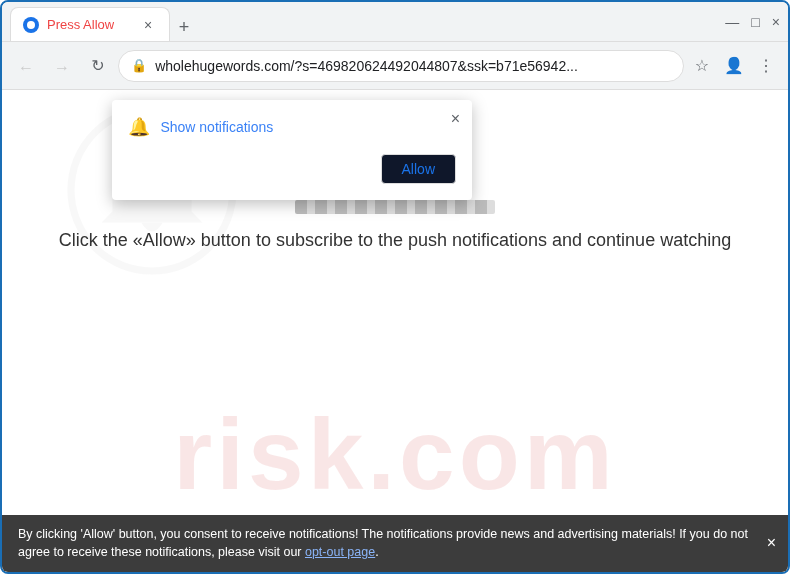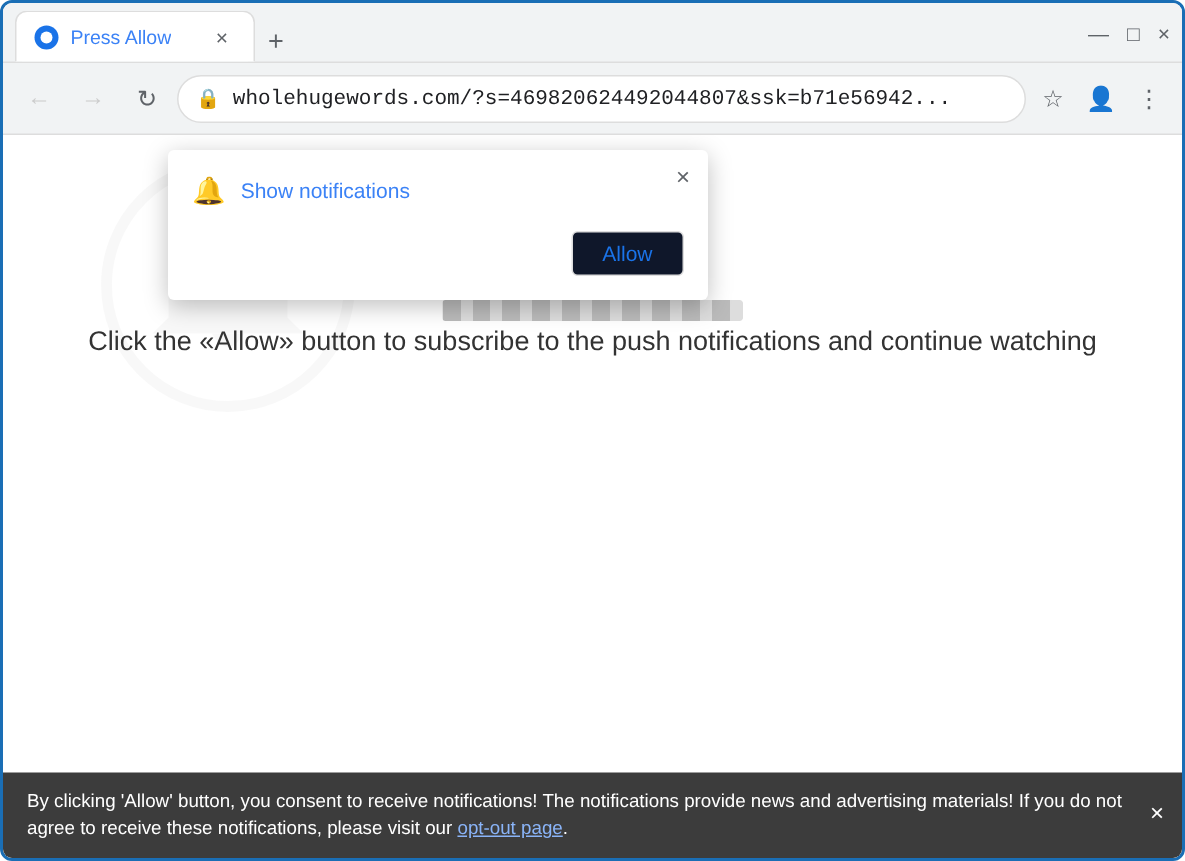--- a/index.html
+++ b/index.html
@@ -65,21 +65,21 @@
     }
     .tab-favicon::after {
       content: '';
       width: 8px;
       height: 8px;
       background: #fff;
       border-radius: 50%;
     }
     .tab-title {
       font-size: 13px;
-      color: #3b82f6;
+      color: #ef4444;
       white-space: nowrap;
       overflow: hidden;
       text-overflow: ellipsis;
     }
     .tab-close {
       margin-left: auto;
       width: 18px;
       height: 18px;
       border-radius: 50%;
       display: flex;
@@ -147,21 +147,20 @@
       gap: 8px;
     }
     .lock-icon {
       font-size: 13px;
       color: #5f6368;
     }
     .address-text {
       font-size: 14px;
       color: #202124;
       flex: 1;
-      font-family: Liberation Mono, monospace;
     }
     .star-icon, .account-icon, .menu-icon {
       width: 28px;
       height: 28px;
       display: flex;
       align-items: center;
       justify-content: center;
       font-size: 16px;
       color: #5f6368;
       cursor: pointer;
@@ -216,21 +215,21 @@
         #bbb 12px,
         #ddd 12px,
         #ddd 20px
       );
       border-radius: 2px;
     }
 
     
     .page-text {
       position: absolute;
-      top: 124px;
+      top: 137px;
       left: 0;
       right: 0;
       text-align: center;
       font-size: 18px;
       color: #333;
       padding: 0 40px;
       line-height: 1.5;
     }
 
     
@@ -365,20 +364,21 @@
   <div class="page-content">
 
     <div class="watermark-bell">
       <svg viewBox="0 0 100 100" fill="none" xmlns="http://www.w3.org/2000/svg">
         <ellipse cx="50" cy="50" rx="45" ry="45" stroke="#aaa" stroke-width="4" fill="none"></ellipse>
         <path d="M50 20 C35 20 28 32 28 45 L28 62 L22 68 L78 68 L72 62 L72 45 C72 32 65 20 50 20Z" fill="#aaa"></path>
         <path d="M44 68 Q50 78 56 68Z" fill="#aaa"></path>
       </svg>
     </div>
 
+    <div class="watermark-risk">risk.com</div>
 
     <div class="notification-popup">
       <span class="popup-close">×</span>
       <div class="popup-notification-row">
         <span class="popup-bell-icon">🔔</span>
         <span class="popup-notification-text">Show notifications</span>
       </div>
       <div class="popup-buttons">
         <button class="popup-btn allow">Allow</button>
       </div>

